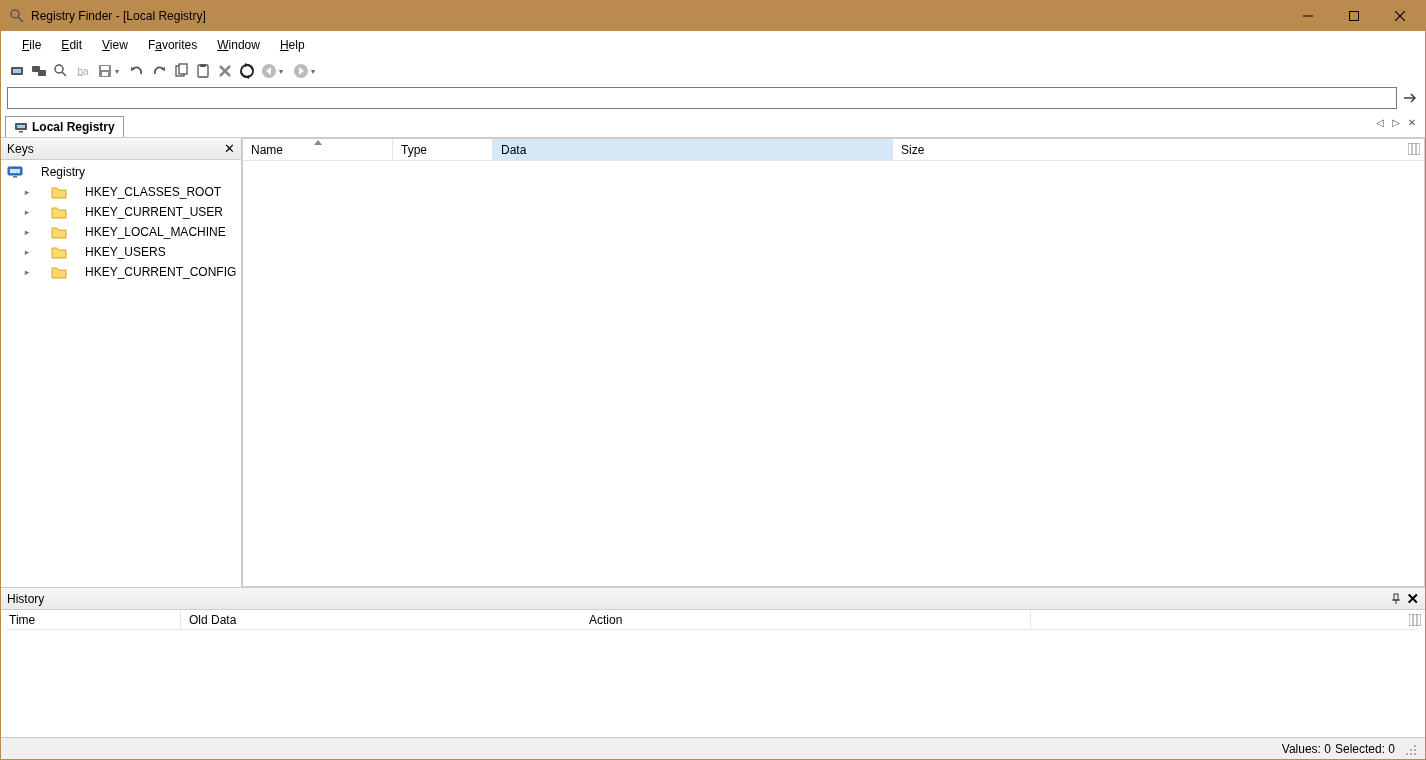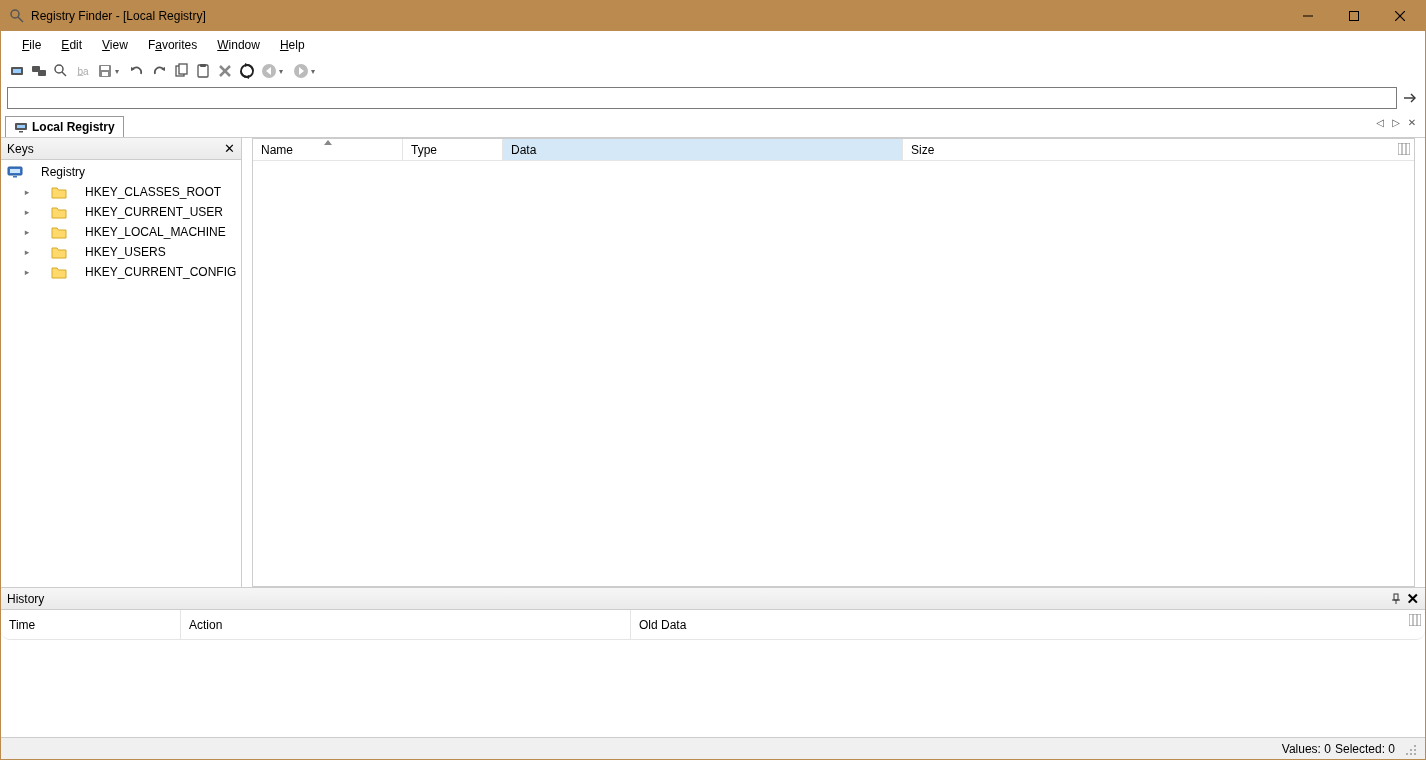--- a/index.html
+++ b/index.html
@@ -31,33 +31,33 @@
 .main { flex: 1; display: flex; border-top: 1px solid #ccc; min-height: 0; }
 .sidebar { width: 241px; border-right: 1px solid #ccc; display: flex; flex-direction: column; background: #fff; }
 .sidebar-header { height: 22px; background: linear-gradient(#f6f6f6,#eaeaea); border-bottom: 1px solid #ccc; display: flex; align-items: center; padding: 0 6px; justify-content: space-between; }
 .sidebar-header .close { cursor: pointer; font-size: 13px; }
 .tree { flex: 1; padding: 2px 4px; overflow: auto; }
 .tree-row { display: flex; align-items: center; height: 20px; gap: 18px; padding-left: 2px; cursor: pointer; white-space: nowrap; }
 .tree-children { padding-left: 14px; }
 .expander { width: 12px; font-size: 9px; color: #777; text-align: center; }
 .folder-icon { width: 16px; height: 14px; }
 
-.content { flex: 1; display: flex; flex-direction: column; margin: 0 10px; border: 1px solid #ccc; background: #fff; min-width: 0; }
+.content { flex: 1; display: flex; flex-direction: column; margin: 0 0; border: 1px solid #ccc; background: #fff; min-width: 0; }
 .col-headers { height: 22px; display: flex; border-bottom: 1px solid #e5e5e5; background: #fff; position: relative; }
 .col { display: flex; align-items: center; padding: 0 8px; border-right: 1px solid #e5e5e5; position: relative; }
 .col.sorted::after { content: ""; position: absolute; left: 50%; top: 1px; transform: translateX(-50%); width: 0; height: 0; border-left: 4px solid transparent; border-right: 4px solid transparent; border-bottom: 5px solid #888; }
 .col.highlight { background: #d5e8f7; }
 .col-chooser { position: absolute; right: 2px; top: 2px; width: 16px; height: 16px; display: flex; align-items: center; justify-content: center; cursor: pointer; }
 .grid-body { flex: 1; }
 
 .history { height: 150px; border-top: 1px solid #ccc; display: flex; flex-direction: column; background: #fff; }
 .history-header { height: 22px; background: linear-gradient(#f6f6f6,#eaeaea); border-bottom: 1px solid #ccc; display: flex; align-items: center; padding: 0 6px; justify-content: space-between; }
 .history-header .hcontrols { display: flex; gap: 4px; align-items: center; }
 .history-header .hcontrols .hc { cursor: pointer; font-size: 12px; }
-.history-cols { height: 30px; display: flex; border-bottom: 1px solid #e5e5e5; position: relative; border-radius: 9px; }
+.history-cols { height: 20px; display: flex; border-bottom: 1px solid #e5e5e5; position: relative; border-radius: 9px; }
 .history-body { flex: 1; }
 
 .statusbar { height: 22px; background: #f0f0f0; border-top: 1px solid #ccc; display: flex; align-items: center; justify-content: flex-end; padding: 0 8px; gap: 4px; }
 .statusbar .grip { width: 14px; height: 14px; margin-left: 4px; }
 
 svg { display: block; }
 </style>
 </head>
 <body>
 
@@ -314,25 +314,25 @@
               <line x1="2" y1="7" x2="10" y2="7" stroke="#333"></line>
             </svg>
           </span>
         <span class="hc" style="font-size:15px;font-weight:bold;">✕</span>
       </div>
     </div>
     <div class="history-cols">
       <div class="col" style="width:180px;">
           <span>Time</span>
         </div>
+      <div class="col" style="width:400px;border-right:none;">
+          <span>Old Data</span>
+        </div>
       <div class="col" style="width:450px;">
           <span>Action</span>
-        </div>
-      <div class="col" style="width:400px;border-right:none;">
-          <span>Old Data</span>
         </div>
       <div class="col-chooser">
           <svg width="12" height="12">
             <rect x="0" y="0" width="12" height="12" fill="none" stroke="#888"></rect>
             <line x1="4" y1="0" x2="4" y2="12" stroke="#888"></line>
             <line x1="8" y1="0" x2="8" y2="12" stroke="#888"></line>
           </svg>
         </div>
     </div>
     <div class="history-body"></div>

